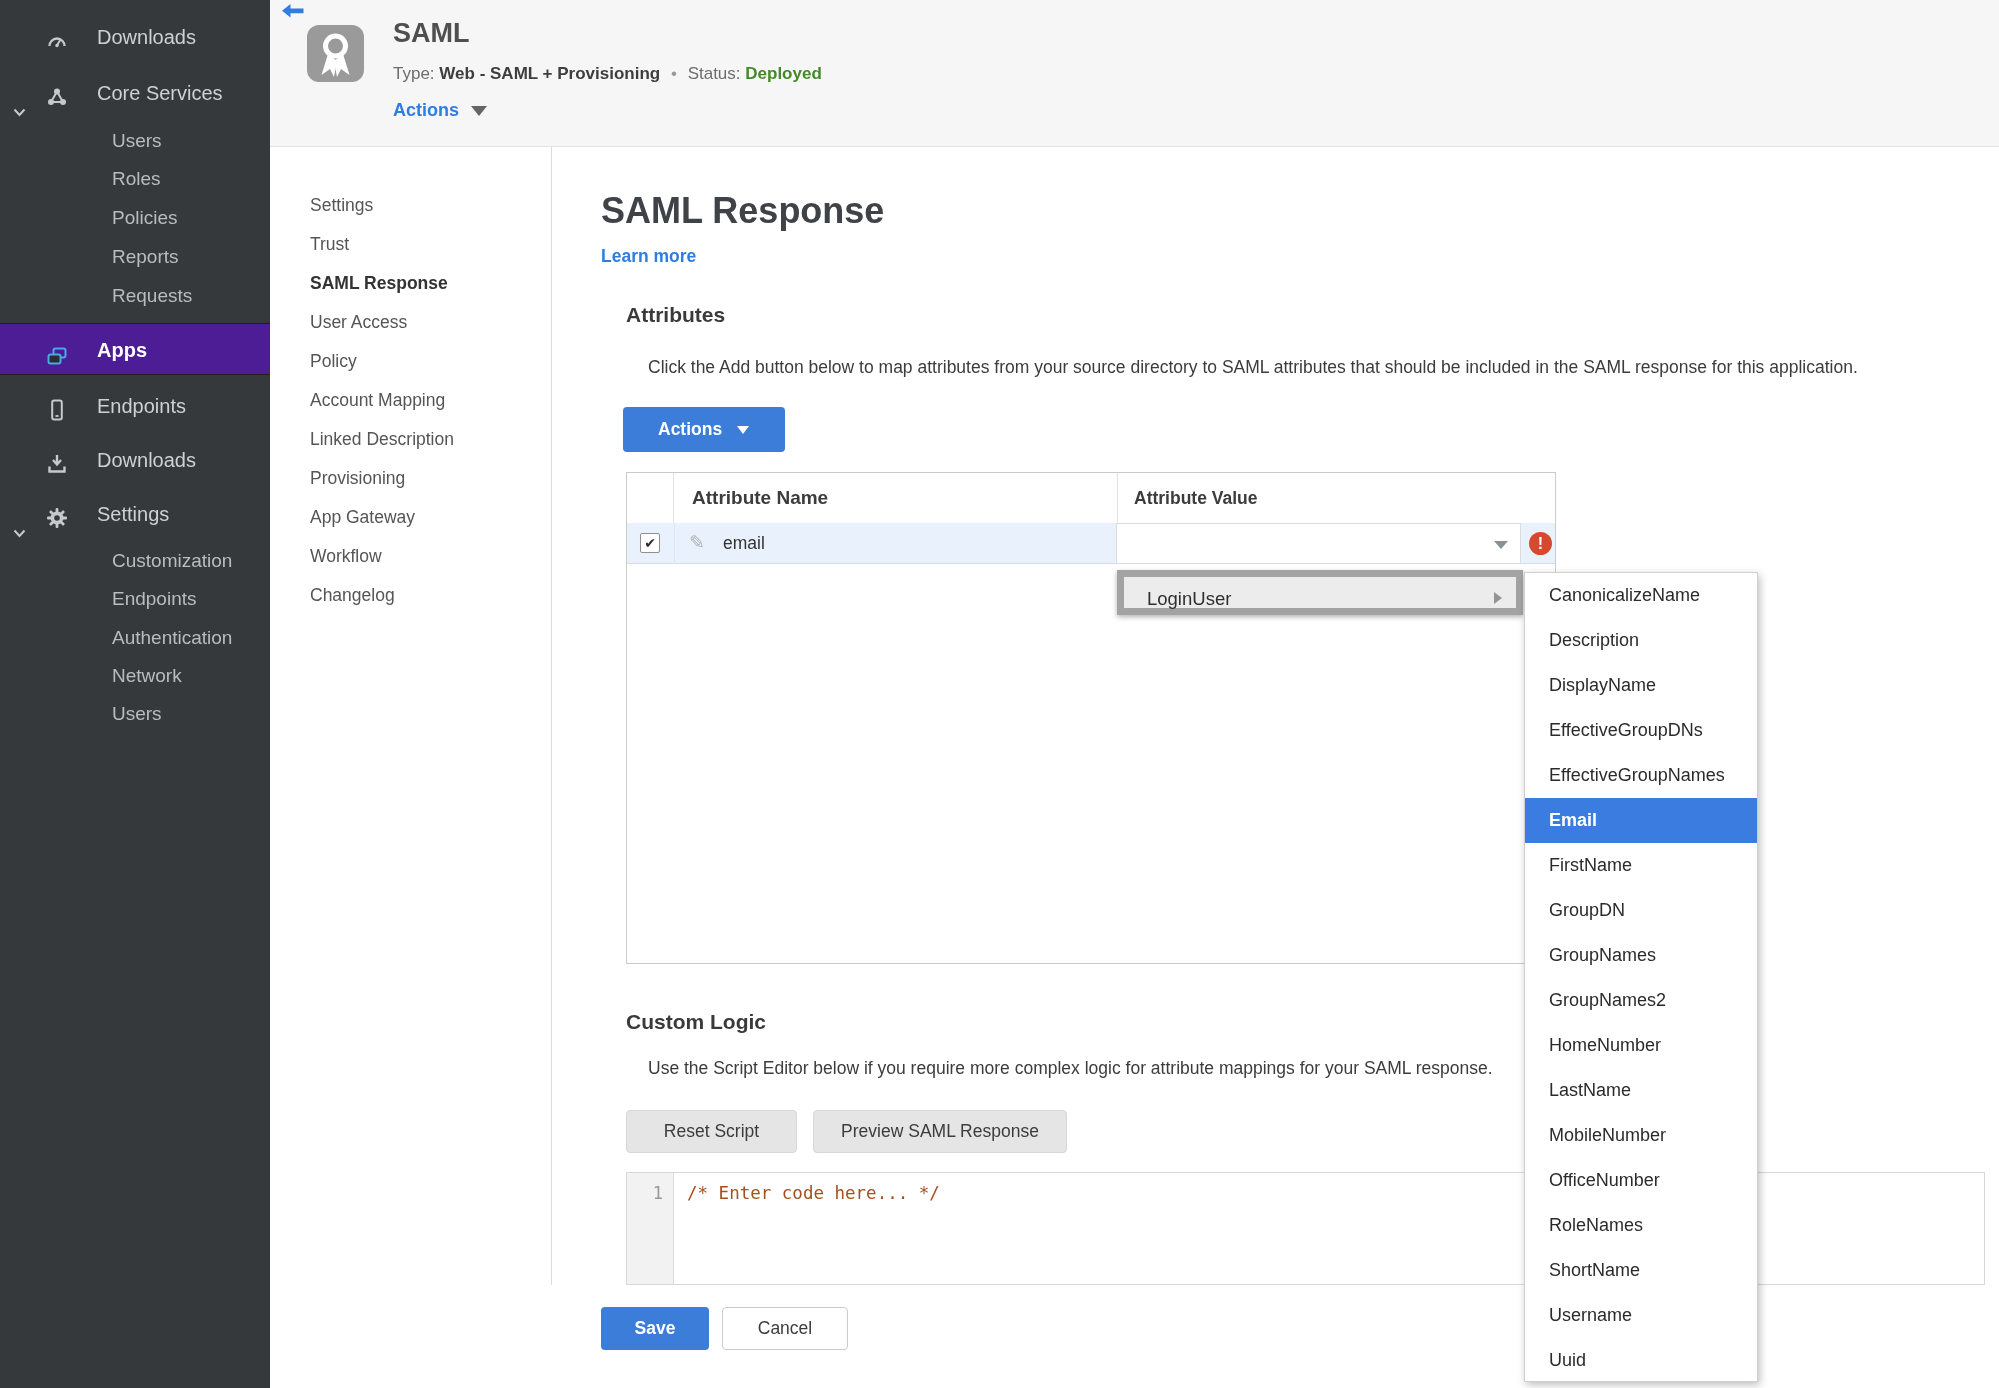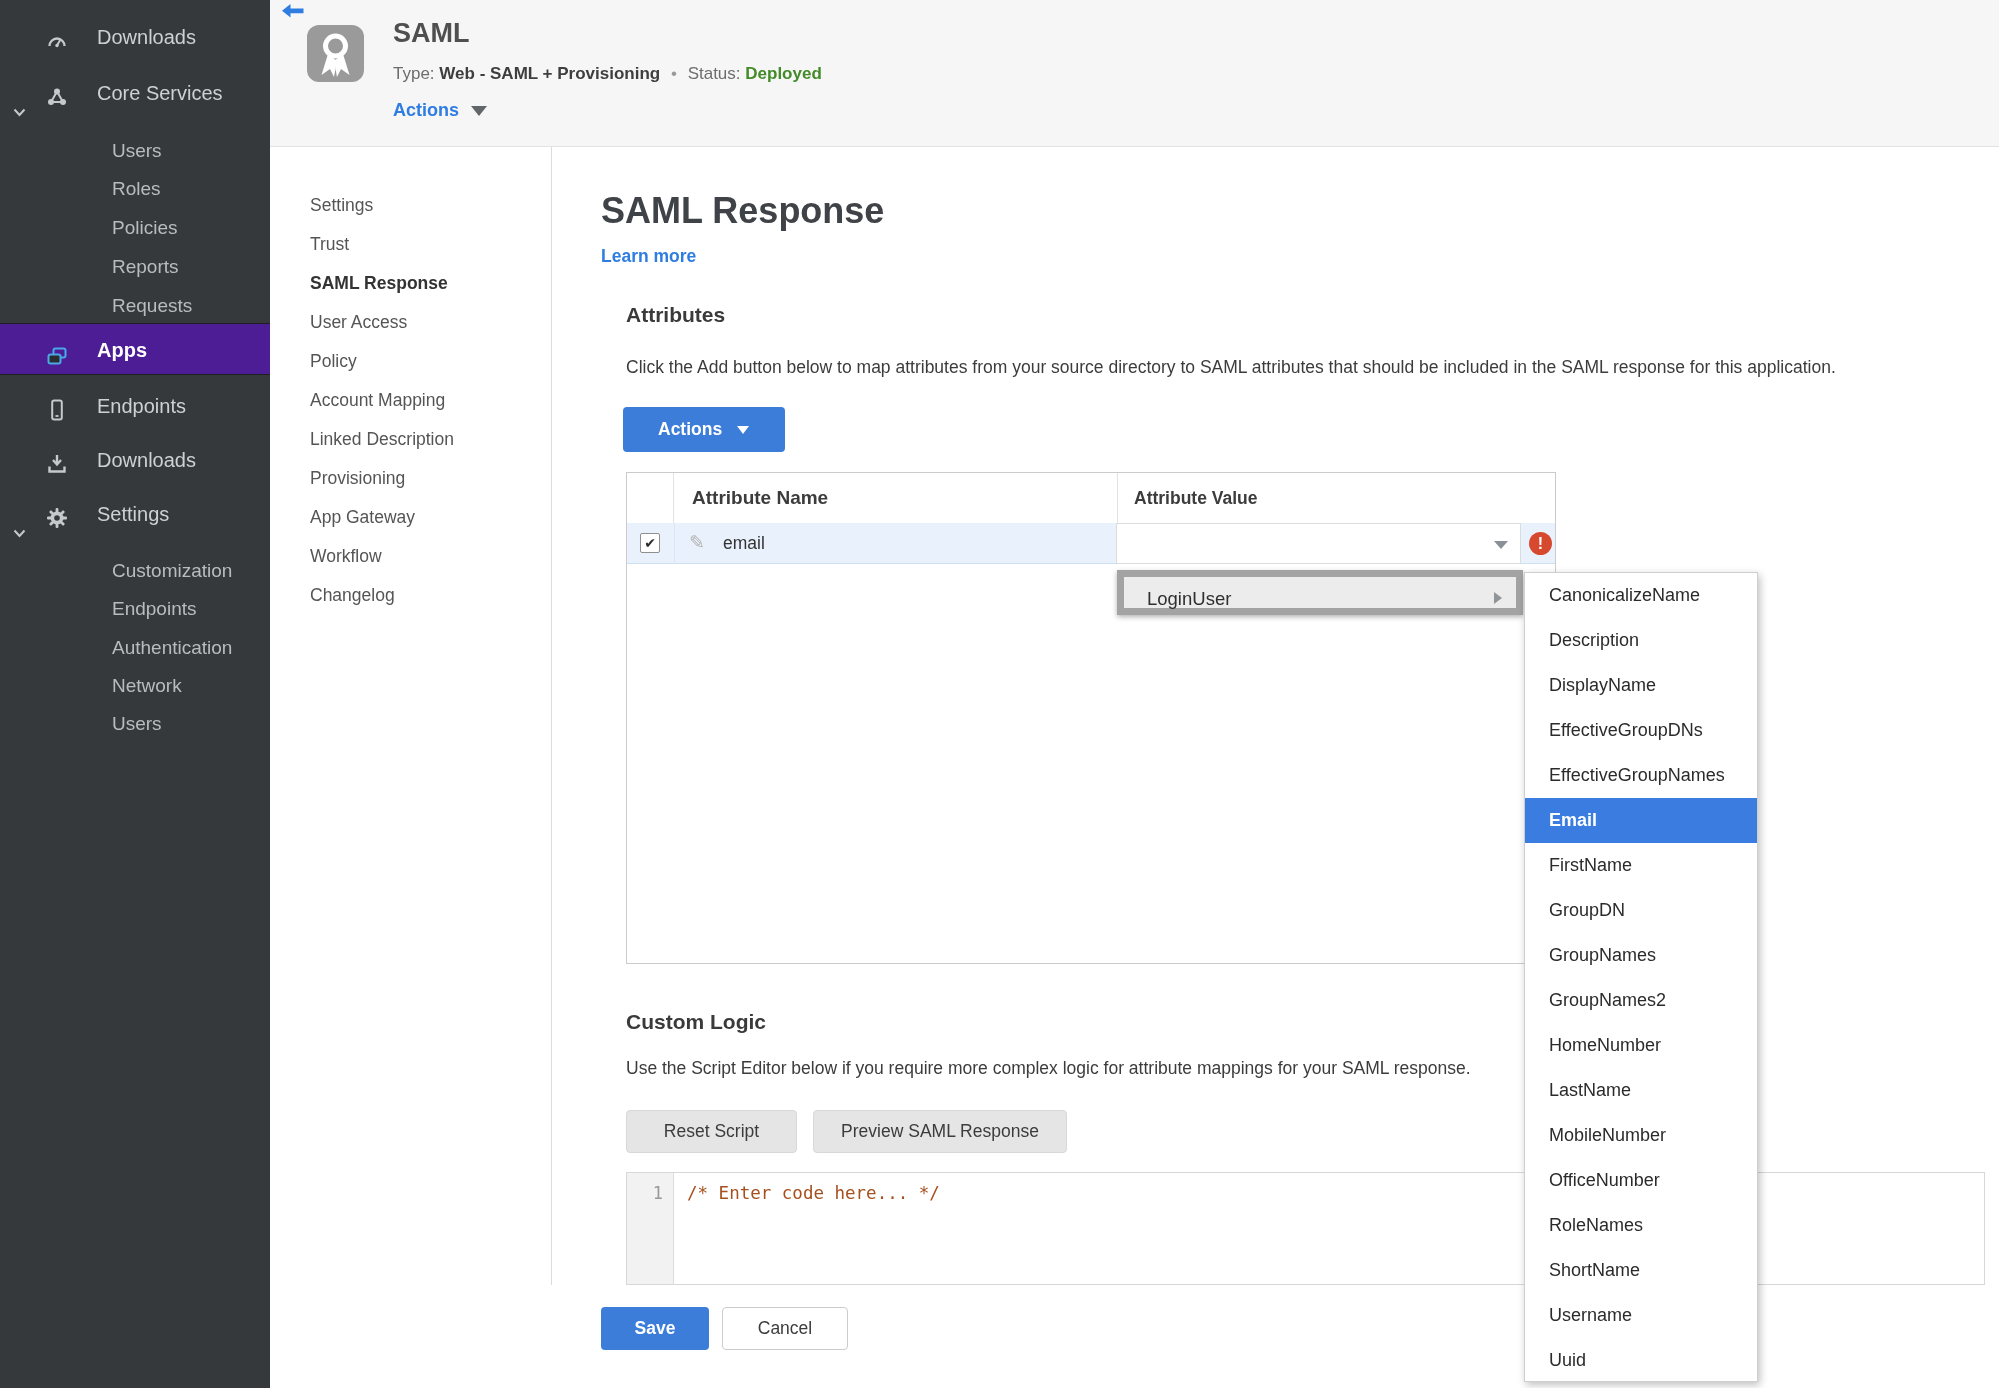--- a/index.html
+++ b/index.html
@@ -4,21 +4,21 @@
 <style>
   html,body{margin:0;padding:0;background:#fff;}
   *{box-sizing:border-box;}
   .screen{position:relative;width:1999px;height:1388px;overflow:hidden;
           font-family:"Liberation Sans","DejaVu Sans",sans-serif;background:#fff;}
 
   
   .sidebar{position:absolute;left:0;top:0;width:270px;height:1388px;background:#36393c;}
   .sbi,.sbs{position:absolute;left:0;width:270px;cursor:pointer;}
   .sbi{height:46px;line-height:46px;}
-  .sbs{height:38px;line-height:38px;margin-top:10px;}
+  .sbs{height:38px;line-height:38px;}
   .sbi .sblabel{position:absolute;left:97px;top:0;font-size:20px;color:#ced1d3;white-space:nowrap;}
   .sbs .sblabel{position:absolute;left:112px;top:0;font-size:19px;color:#b8bcbe;white-space:nowrap;}
   .sbicon{position:absolute;left:45px;top:11px;width:24px;height:24px;}
   .sbchev{position:absolute;left:13px;top:19px;width:13px;height:9px;}
   .sbi.active{height:52px;line-height:52px;background:#4c1d95;
               border-top:1px solid #1d1f21;border-bottom:1px solid #1d1f21;}
   .sbi.active .sblabel{color:#ffffff;font-weight:bold;}
   .sbi.active .sbicon{top:14px;}
 
   
@@ -39,21 +39,21 @@
   
   .subnav{position:absolute;left:270px;top:147px;width:281px;padding-top:39px;background:#fff;}
   .subnav-item{height:39px;line-height:39px;padding-left:40px;font-size:17.5px;color:#555;cursor:pointer;white-space:nowrap;}
   .subnav-item.active{font-weight:bold;color:#333;}
   .vdivider{position:absolute;left:551px;top:147px;width:1px;height:1138px;background:#dcdcdc;}
 
   
   .page-title{position:absolute;left:601px;top:190px;font-size:36px;font-weight:bold;color:#3f4348;}
   .learn-more{position:absolute;left:601px;top:246px;font-size:17.5px;font-weight:bold;color:#2f7de1;cursor:pointer;}
   .sec-heading{position:absolute;font-size:21px;font-weight:bold;color:#3a3a3a;}
-  .sec-desc{position:absolute;font-size:17.5px;color:#3c3c3c;white-space:nowrap;}
+  .sec-desc{position:absolute;font-size:17.5px;color:#3c3c3c;white-space:nowrap;margin-left:22px;}
 
   .actions-btn{position:absolute;left:623px;top:407px;width:162px;height:45px;background:#3b7dd8;
                border-radius:4px;color:#fff;font-size:17.5px;font-weight:bold;line-height:45px;
                padding-left:35px;cursor:pointer;}
   .actions-btn .tri{display:inline-block;margin-left:15px;width:0;height:0;
                     border-left:6.5px solid transparent;border-right:6.5px solid transparent;
                     border-top:8px solid #fff;vertical-align:middle;}
 
   
   .attr-table{position:absolute;left:626px;top:472px;width:930px;height:492px;background:#fff;

